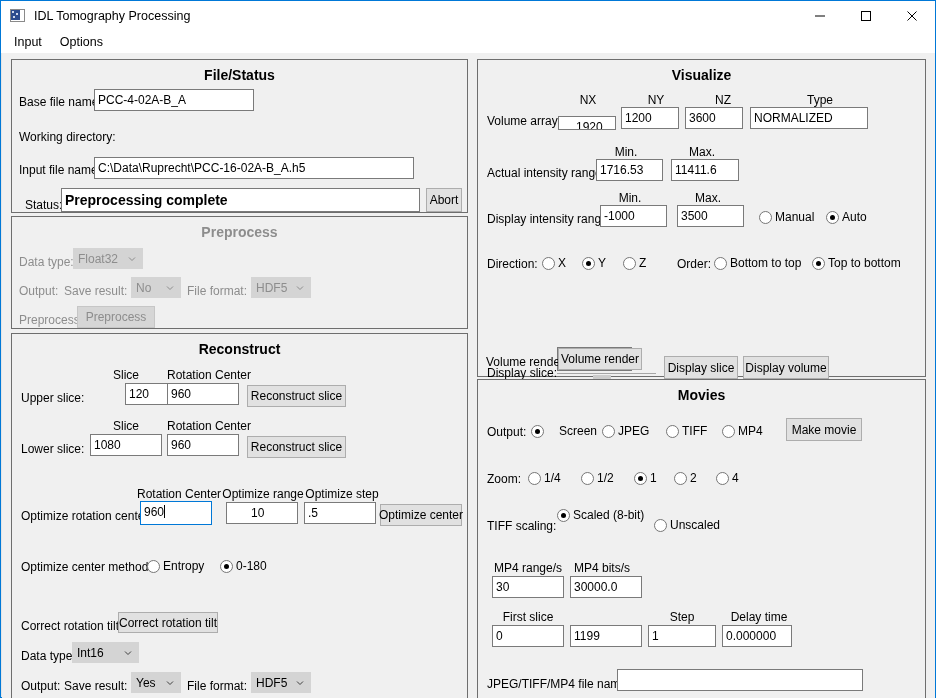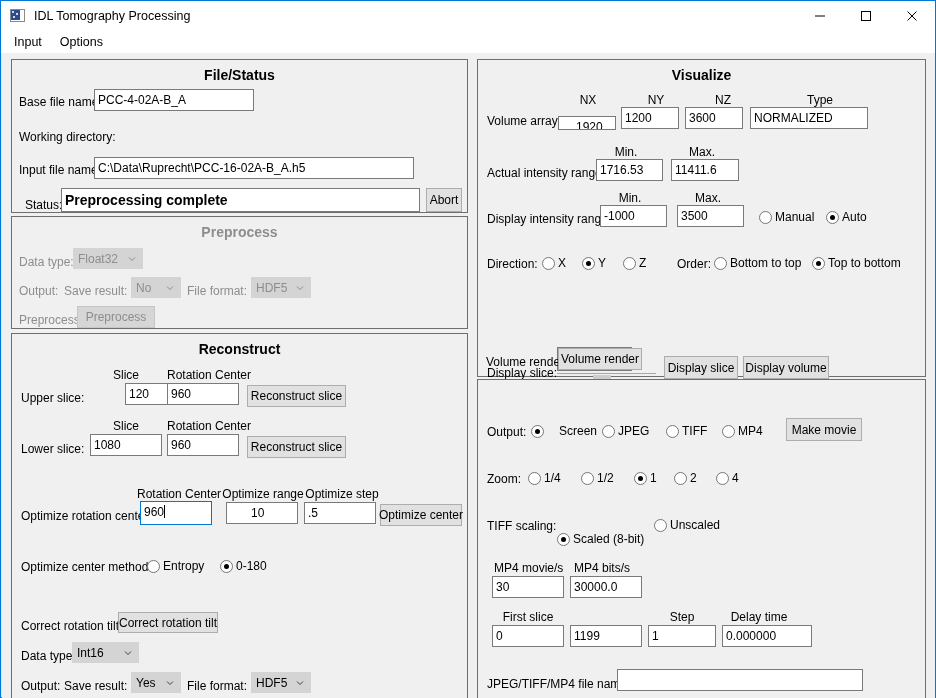--- a/index.html
+++ b/index.html
@@ -449,20 +449,21 @@
       <div class="slider-thumb" style="left:115px; top:315px; width:18px; height:15px;"></div>
       <div class="slider-arrow" style="left:164px; top:317px;">›</div>
       <div class="btn" style="left:186px; top:296px; width:74px; height:23px;">Display slice</div>
       <div class="btn" style="left:265px; top:296px; width:86px; height:23px;">Display volume</div>
     </div>
 
     <div class="lbl" style="left:484px; top:302px;">Volume render:</div>
     <div class="btn" style="left:556px; top:295px; width:84px; height:22px;">Volume render</div>
 
     <div class="panel" style="left:475px; top:326px; width:449px; height:354px;">
+      <div class="panel-title" style="top:7px;">Movies</div>
 
       <div class="lbl" style="left:9px; top:45px;">Output:</div>
       <div class="radio on" style="left:53px; top:44px;gap:12px;">
         <span class="rdot"></span>
         <span>Screen</span>
       </div>
       <div class="radio" style="left:124px; top:44px;">
         <span class="rdot"></span>
         <span>JPEG</span>
       </div>
@@ -492,41 +493,41 @@
       <div class="radio" style="left:196px; top:91px;">
         <span class="rdot"></span>
         <span>2</span>
       </div>
       <div class="radio" style="left:238px; top:91px;">
         <span class="rdot"></span>
         <span>4</span>
       </div>
 
       <div class="lbl" style="left:9px; top:139px;">TIFF scaling:</div>
-      <div class="radio on" style="left:79px; top:152px;justify-content:flex-end;">
+      <div class="radio on" style="left:79px; top:128px;justify-content:flex-end;">
         <span class="rdot"></span>
         <span>Scaled (8-bit)</span>
       </div>
       <div class="radio" style="left:176px; top:138px;">
         <span class="rdot"></span>
         <span>Unscaled</span>
       </div>
 
-      <div class="lbl" style="left:16px; top:181px;">MP4 movie/s</div>
+      <div class="lbl" style="left:16px; top:181px;">MP4 range/s</div>
       <div class="tf" style="left:14px; top:196px; width:72px; height:22px;">30</div>
       <div class="lbl" style="left:96px; top:181px;">MP4 bits/s</div>
       <div class="tf" style="left:92px; top:196px; width:72px; height:22px;">30000.0</div>
 
       <div class="lbl center" style="left:14px; top:230px; width:72px;">First slice</div>
       <div class="tf" style="left:14px; top:245px; width:72px; height:22px;">0</div>
       <div class="lbl center" style="left:92px; top:243px; width:72px;">Last slice</div>
       <div class="tf" style="left:92px; top:245px; width:72px; height:22px;">1199</div>
       <div class="lbl center" style="left:170px; top:230px; width:68px;">Step</div>
       <div class="tf" style="left:170px; top:245px; width:68px; height:22px;">1</div>
       <div class="lbl center" style="left:244px; top:230px; width:74px;">Delay time</div>
-      <div class="tf" style="left:244px; top:245px; width:90px; height:22px;">0.000000</div>
+      <div class="tf" style="left:244px; top:245px; width:70px; height:22px;">0.000000</div>
 
       <div class="lbl" style="left:9px; top:297px;">JPEG/TIFF/MP4 file name:</div>
       <div class="tf" style="left:139px; top:289px; width:246px; height:22px;"></div>
     </div>
 
   </div>
 </div>
 
 </body></html>

